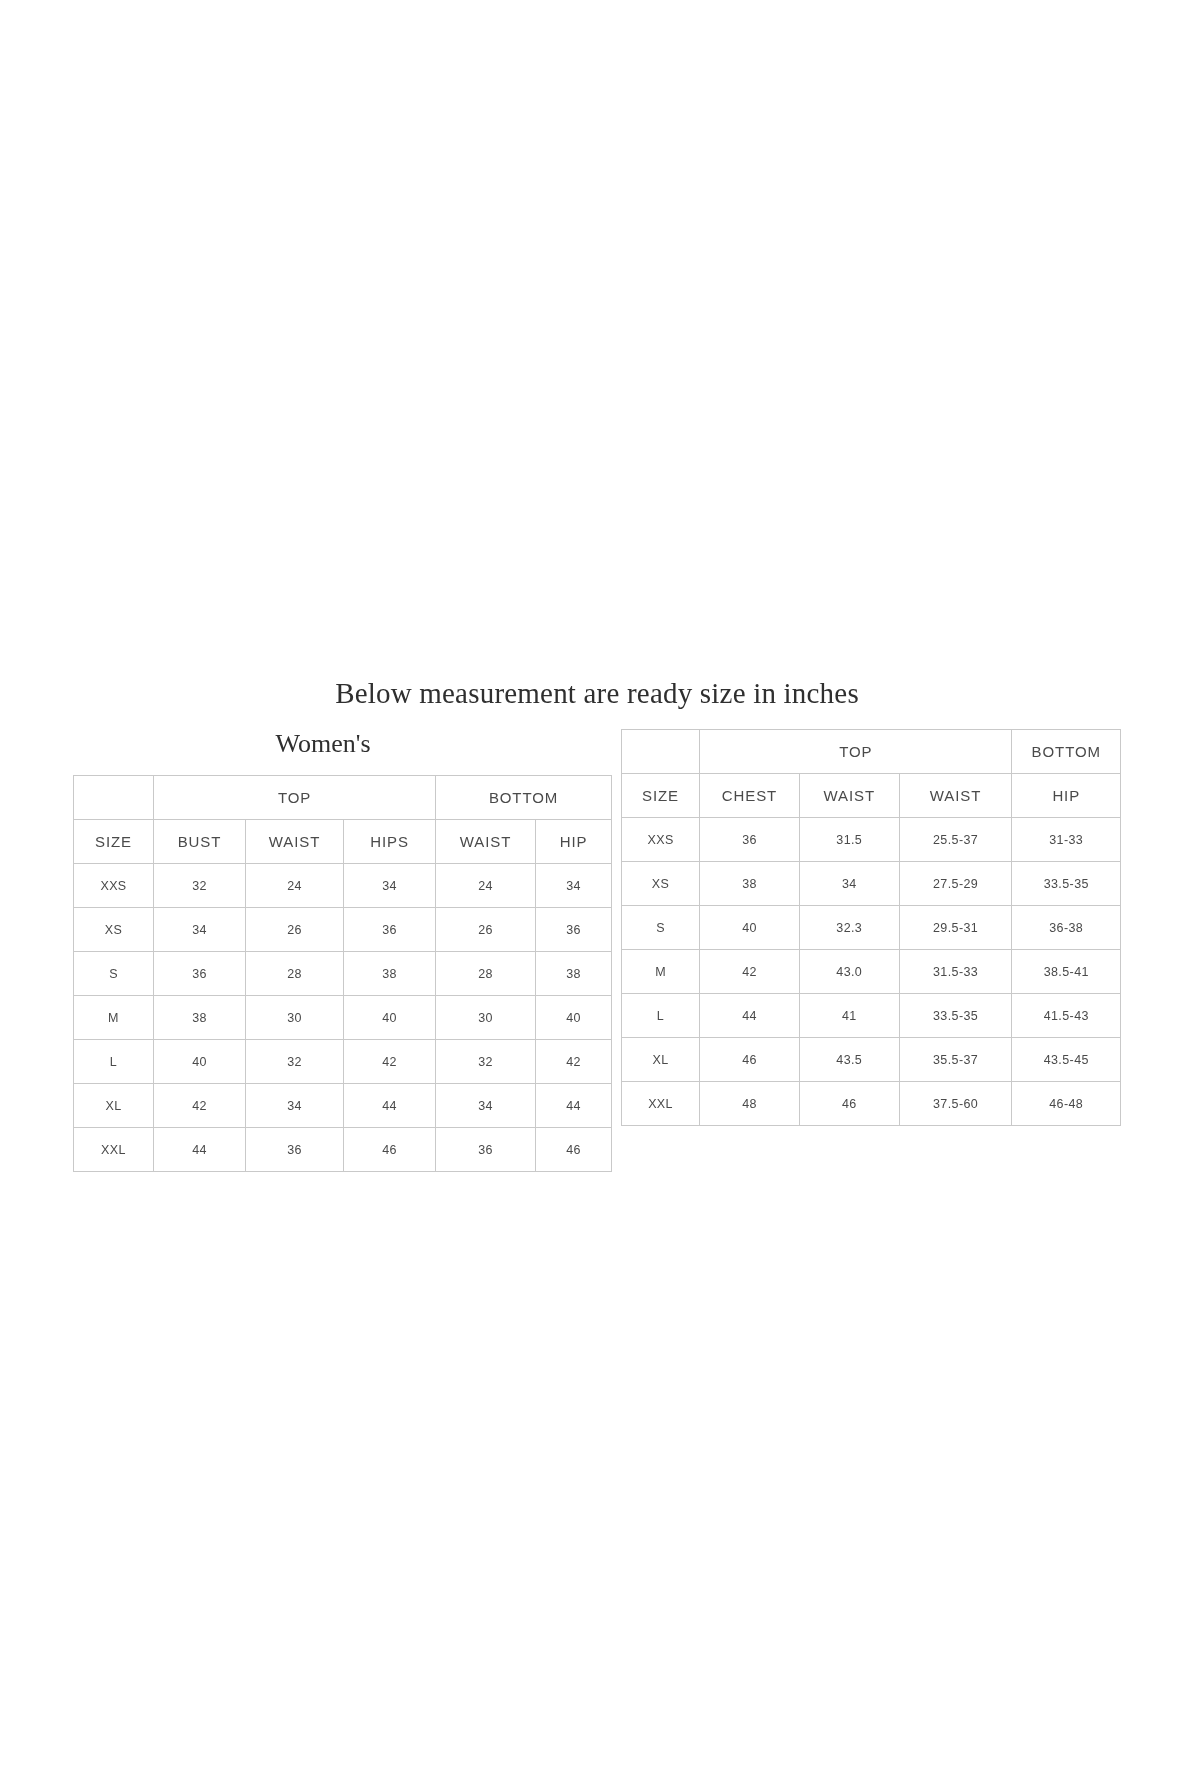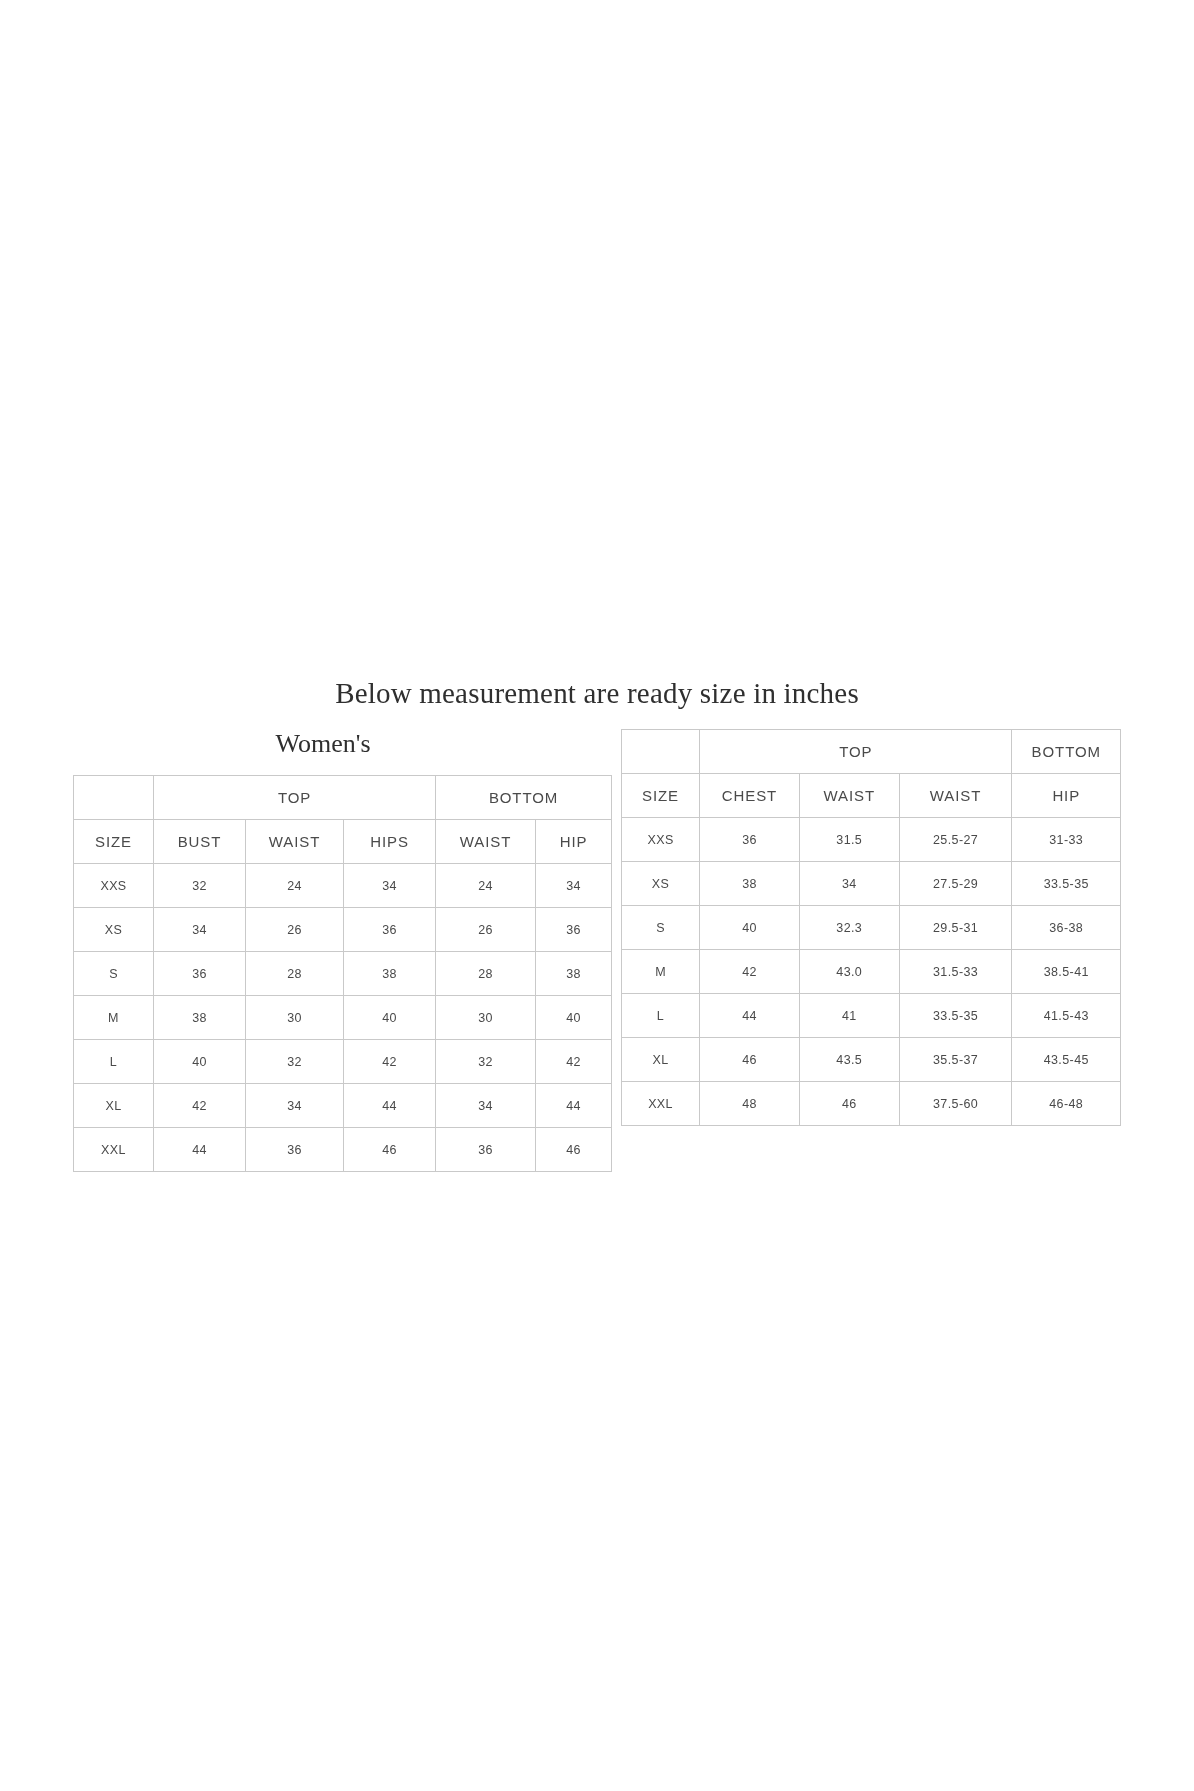--- a/index.html
+++ b/index.html
@@ -224,21 +224,21 @@
             <th>WAIST</th>
             <th>WAIST</th>
             <th>HIP</th>
           </tr>
         </thead>
         <tbody>
           <tr>
             <td class="size-col">XXS</td>
             <td>36</td>
             <td>31.5</td>
-            <td>25.5-27</td>
+            <td>25.5-37</td>
             <td>31-33</td>
           </tr>
           <tr>
             <td class="size-col">XS</td>
             <td>38</td>
             <td>34</td>
             <td>27.5-29</td>
             <td>33.5-35</td>
           </tr>
           <tr>

